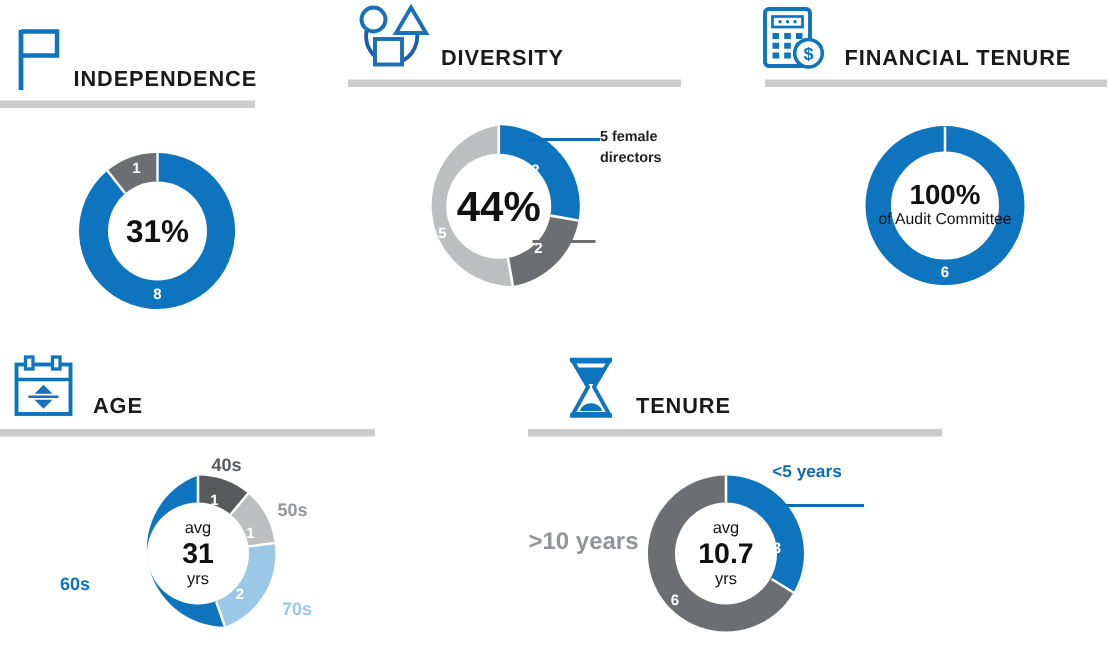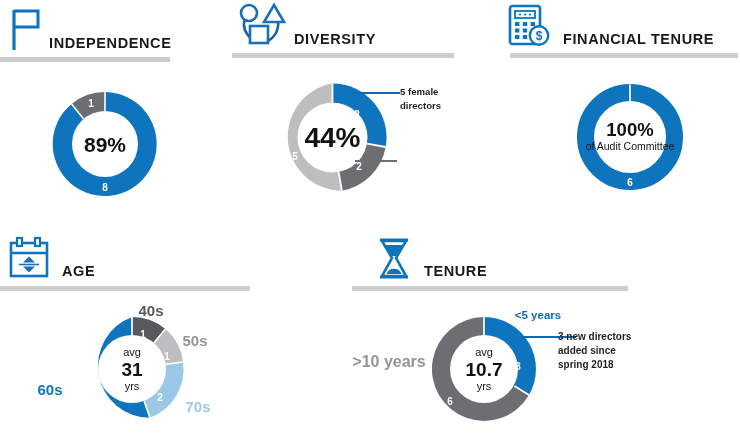--- a/index.html
+++ b/index.html
@@ -50,21 +50,21 @@
 
   .seg-lbl {
     position: absolute;
     color: #ffffff;
     font-size: 10px;
     font-weight: bold;
     transform: translate(-50%, -50%);
   }
   .out-lbl {
     position: absolute;
-    font-size: 15px;
+    font-size: 12px;
     font-weight: bold;
     white-space: nowrap;
     transform: translate(-50%, -50%);
   }
 
   
   .callout {
     position: absolute;
     font-size: 9.6px;
     color: #231f20;
@@ -78,21 +78,21 @@
     background: #0d6cb5;
   }
   .lead.gray { background: #6d6e71; }
   .strongtail { font-weight: bold; }
 </style>
 </head>
 <body>
 
 <div class="canvas">
 
-  <div class="panel" style="left:0;top:4px;width:240px;height:215px;">
+  <div class="panel" style="left:0;top:14px;width:240px;height:215px;">
     <div class="hdr">
       <span class="hdr-icon">
         <svg viewBox="0 0 48 46" width="48" height="46">
           <path d="M10 4 L10 44" stroke="#0d74bd" stroke-width="3.2" fill="none"></path>
           <path d="M10 5 L34 5 L34 21 L10 21" stroke="#0d74bd" stroke-width="3" fill="none" stroke-linejoin="miter"></path>
         </svg>
       </span>
       <span class="hdr-title" style="left:49px;">INDEPENDENCE</span>
       <span class="rule" style="left:0;width:170px;"></span>
     </div>
@@ -101,21 +101,21 @@
       <svg viewBox="0 0 120 120" width="120" height="120">
 
         <path d="M60 60 L60 8 A52 52 0 1 1 26.6 19.9 Z" fill="#0d74bd"></path>
 
         <path d="M60 60 L26.6 19.9 A52 52 0 0 1 60 8 Z" fill="#6d6e71"></path>
         <circle cx="60" cy="60" r="33" fill="#ffffff"></circle>
         <path d="M60 8 L60 27" stroke="#ffffff" stroke-width="1.6"></path>
         <path d="M26.6 19.9 L38.4 34.8" stroke="#ffffff" stroke-width="1.6"></path>
       </svg>
       <div class="center-txt">
-        <span class="big" style="font-size:21px;">89%</span>
+        <span class="big" style="font-size:21px;">31%</span>
       </div>
       <span class="seg-lbl" style="left:60px;top:103px;">8</span>
       <span class="seg-lbl" style="left:46px;top:19px;">1</span>
     </div>
   </div>
 
   <div class="panel" style="left:232px;top:0;width:250px;height:230px;">
     <div class="hdr">
       <span class="hdr-icon">
         <svg viewBox="0 0 56 48" width="56" height="48">
@@ -279,17 +279,14 @@
         <span class="sub" style="font-size:11px;">yrs</span>
       </div>
       <span class="seg-lbl" style="left:93px;top:56px;">3</span>
       <span class="seg-lbl" style="left:25px;top:91px;">6</span>
     </div>
   </div>
 
   <span class="out-lbl" style="left:538px;top:315px;color:#0d6cb5;font-size:11.5px;">&lt;5 years</span>
   <span class="out-lbl" style="left:389px;top:362px;color:#939598;font-size:16px;">&gt;10 years</span>
   <span class="lead" style="left:523px;top:336px;width:53px;"></span>
-  <div class="callout bold" style="left:558px;top:330px;width:130px;font-size:10px;">3 new directors
-added since
-spring 2018</div>
 
 </div>
 
 </body></html>

